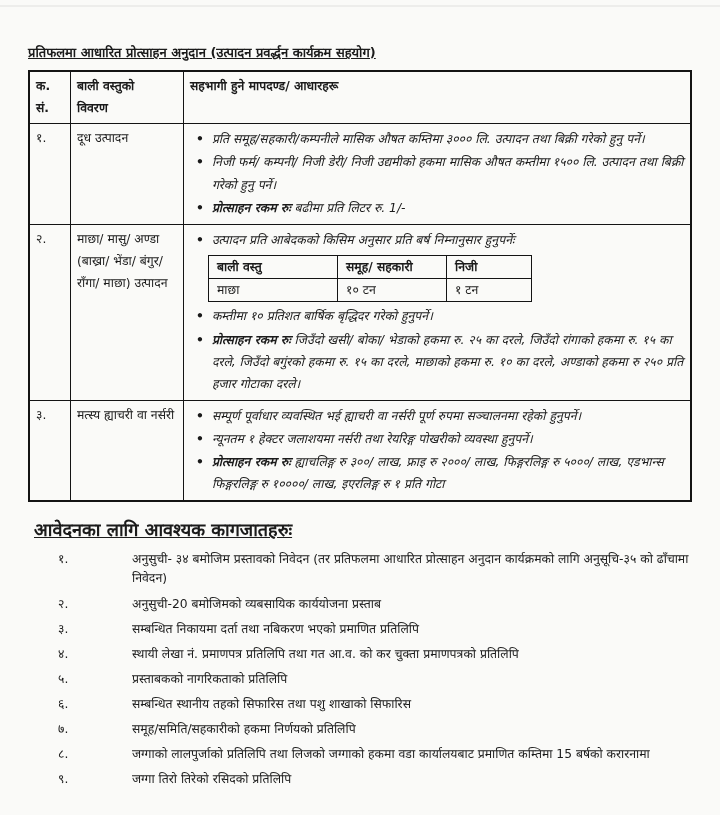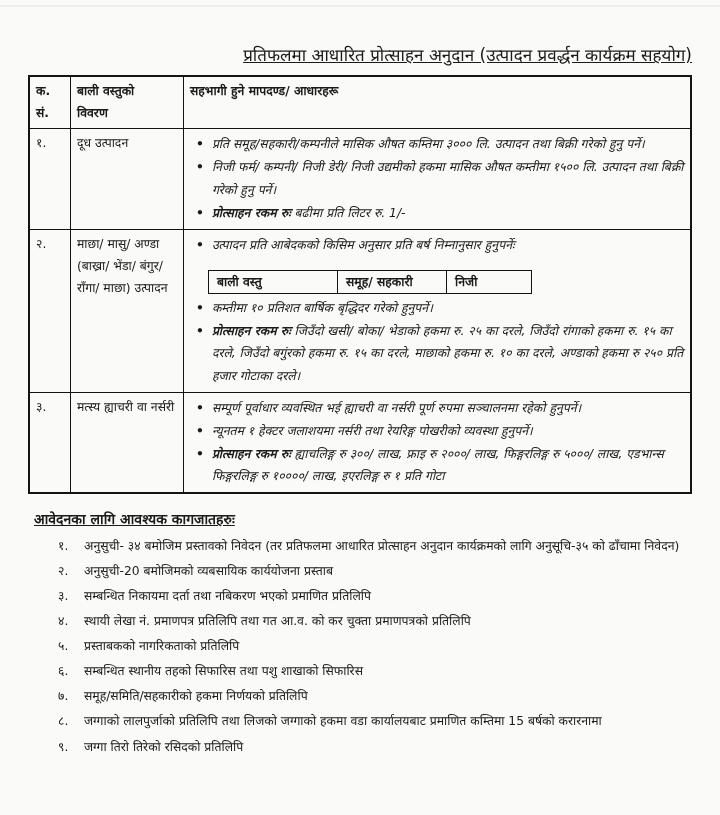--- a/index.html
+++ b/index.html
@@ -7,22 +7,22 @@
     width:720px;height:815px;
     background:#fafaf8;
     font-family:"DejaVu Sans","Liberation Sans",sans-serif;
     color:#1b1b1b;
     overflow:hidden;
   }
   .top-rule{height:5px;border-bottom:2px solid #ededeb;}
   .page{padding:36px 28px 0 28px;}
 
   .title{
-    text-align:right;
-    font-size:17px;font-weight:normal;
+    text-align:left;
+    font-size:13px;font-weight:bold;
     text-decoration:underline;
     margin:0 0 9px 0;
   }
 
   table.main-table{
     width:100%;
     border-collapse:collapse;
     border:2px solid #141414;
     background:transparent;
   }
@@ -43,44 +43,44 @@
   .bullet::before{
     content:"\2022";
     flex:0 0 auto;
     margin:0 8px 0 6px;
     font-weight:bold;
   }
   .bold-label{font-weight:bold;}
 
   table.inner-table{
     border-collapse:collapse;
-    margin:14px 0 3px 18px;
+    margin:4px 0 3px 18px;
     border:1.5px solid #141414;
   }
   table.inner-table th, table.inner-table td{
     border:1.5px solid #141414;
     padding:1px 8px;
     font-size:12.3px;
     line-height:1.65;
     text-align:left;
   }
   table.inner-table th{font-weight:bold;}
   .inner-col1{width:112px;}
   .inner-col2{width:92px;}
   .inner-col3{width:68px;}
 
   .docs-heading{
-    font-size:14px;font-weight:bold;
+    font-size:18px;font-weight:bold;
     text-decoration:underline;
     margin:15px 0 9px 6px;
   }
   .doc-list{margin:0 0 0 30px;}
   .doc-item{display:flex;margin:0 0 6px 0;font-size:12.3px;line-height:1.55;}
   .doc-num{flex:0 0 26px;}
-  .doc-text{flex:1;}
+  .doc-text{flex:1;margin-left:48px;}
 </style>
 </head>
 <body>
 
 <div class="top-rule"></div>
 
 <div class="page">
 
   <h1 class="title">प्रतिफलमा आधारित प्रोत्साहन अनुदान (उत्पादन प्रवर्द्धन कार्यक्रम सहयोग)</h1>
 
@@ -130,20 +130,25 @@
 
           <table class="inner-table">
             <thead>
               <tr>
                 <th class="inner-col1">बाली वस्तु</th>
                 <th class="inner-col2">समूह/ सहकारी</th>
                 <th class="inner-col3">निजी</th>
               </tr>
             </thead>
             <tbody>
+              <tr>
+                <td>माछा</td>
+                <td>१० टन</td>
+                <td>१ टन</td>
+              </tr>
             </tbody>
           </table>
 
           <div class="bullets">
             <div class="bullet">
                 <span>कम्तीमा १० प्रतिशत बार्षिक बृद्धिदर गरेको हुनुपर्ने।</span>
               </div>
             <div class="bullet">
                 <span><span class="bold-label">प्रोत्साहन रकम रुः</span> <span>जिउँदो खसी/ बोका/ भेडाको हकमा रु. २५ का दरले, जिउँदो रांगाको हकमा रु. १५ का दरले, जिउँदो बगुंरको हकमा रु. १५ का दरले, माछाको हकमा रु. १० का दरले, अण्डाको हकमा रु २५० प्रति हजार गोटाका दरले।</span></span>
               </div>

